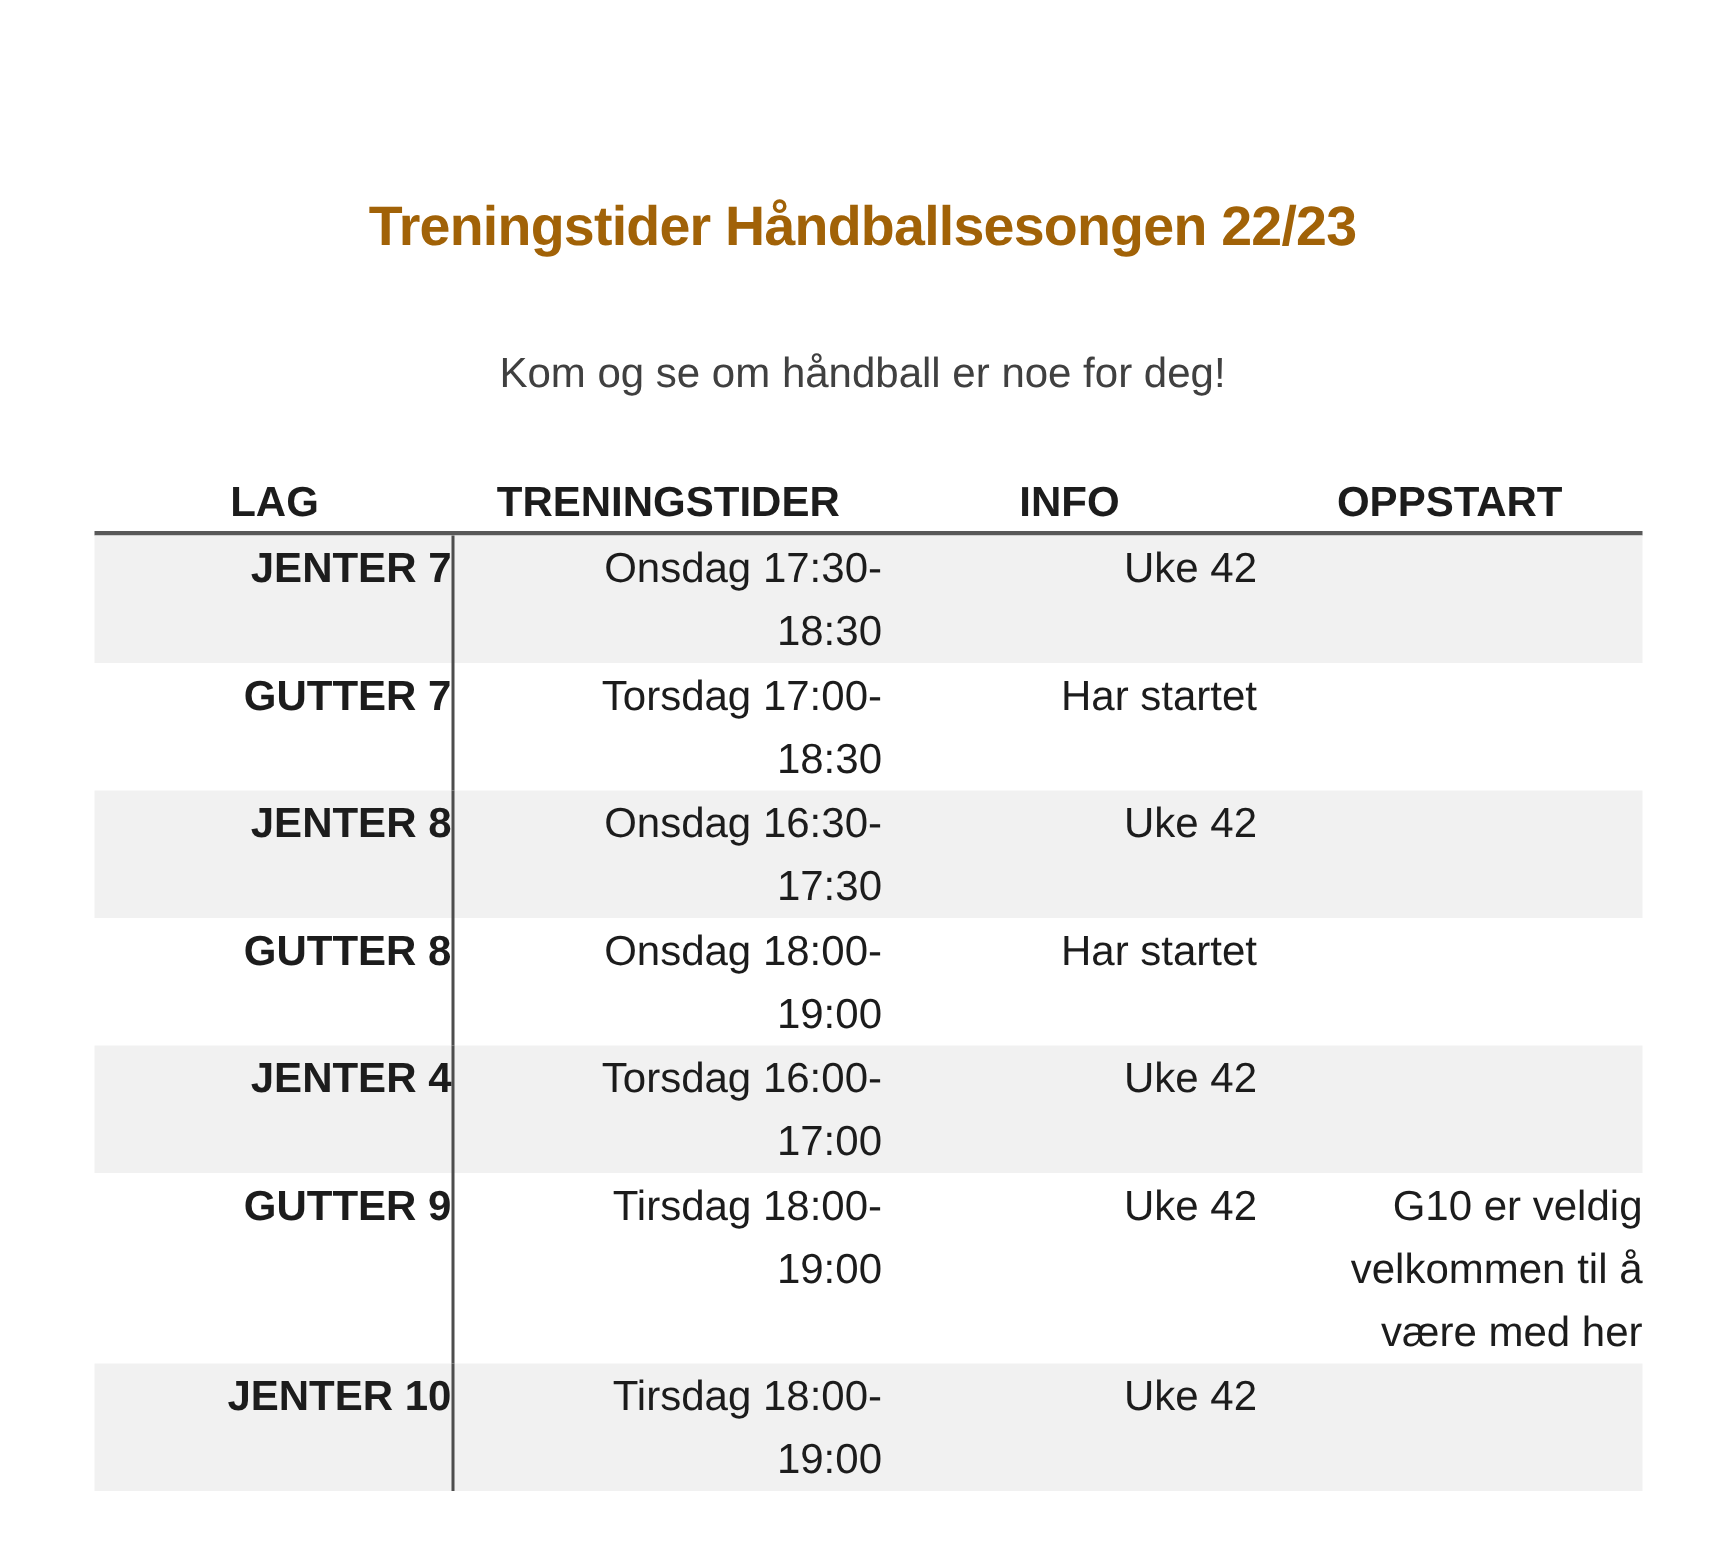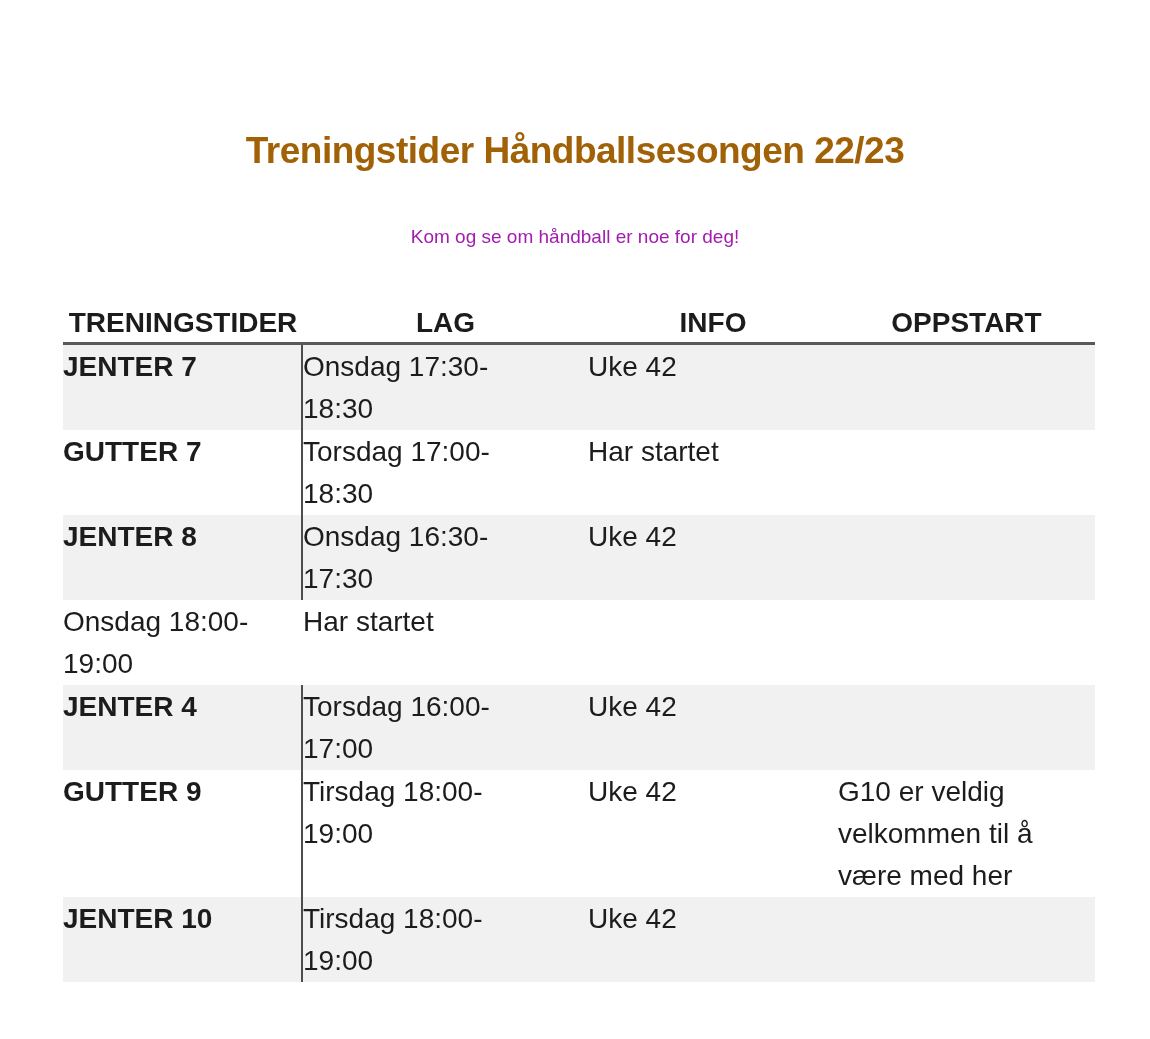--- a/index.html
+++ b/index.html
@@ -19,25 +19,25 @@
   }
   .doc-title {
     text-align: center;
     font-size: 37px;
     font-weight: bold;
     line-height: 46px;
     letter-spacing: -0.5px;
     color: #a16207;
   }
   .doc-subtitle {
-    margin-top: 46px;
+    margin-top: 58px;
     text-align: center;
-    font-size: 19px;
+    font-size: 28px;
     line-height: 34px;
-    color: #a21caf;
+    color: #404040;
   }
   .schedule-table {
     margin-top: 50px;
     margin-left: 63px;
     width: 1032px;
   }
   .thead {
     display: grid;
     grid-template-columns: 240px 285px 250px 257px;
     border-bottom: 3px solid #595959;
@@ -52,43 +52,43 @@
   }
   .tbody .tr {
     display: grid;
     grid-template-columns: 240px 285px 250px 257px;
     min-height: 84px;
   }
   .tbody .tr:nth-child(odd) { background: #f1f1f1; }
   .td {
     font-size: 28px;
     line-height: 42px;
-    text-align: left;
+    text-align: right;
     white-space: pre-line;
     padding-top: 1px;
   }
   .td-lag {
     font-weight: bold;
     border-right: 2px solid #4d4d4d;
   }
 </style>
 </head>
 <body>
 
 <div class="page">
 
   <div class="doc-title">Treningstider Håndballsesongen 22/23</div>
 
   <div class="doc-subtitle">Kom og se om håndball er noe for deg!</div>
 
   <div class="schedule-table">
 
     <div class="thead">
+      <div class="th">LAG</div>
       <div class="th">TRENINGSTIDER</div>
-      <div class="th">LAG</div>
       <div class="th">INFO</div>
       <div class="th">OPPSTART</div>
     </div>
 
     <div class="tbody">
 
       <div class="tr">
         <div class="td td-lag">JENTER 7</div>
         <div class="td td-tider">Onsdag 17:30-
 18:30</div>
@@ -106,20 +106,21 @@
 
       <div class="tr">
         <div class="td td-lag">JENTER 8</div>
         <div class="td td-tider">Onsdag 16:30-
 17:30</div>
         <div class="td td-oppstart">Uke 42</div>
         <div class="td td-info"></div>
       </div>
 
       <div class="tr">
+        <div class="td td-lag">GUTTER 8</div>
         <div class="td td-tider">Onsdag 18:00-
 19:00</div>
         <div class="td td-oppstart">Har startet</div>
       </div>
 
       <div class="tr">
         <div class="td td-lag">JENTER 4</div>
         <div class="td td-tider">Torsdag 16:00-
 17:00</div>
         <div class="td td-oppstart">Uke 42</div>

